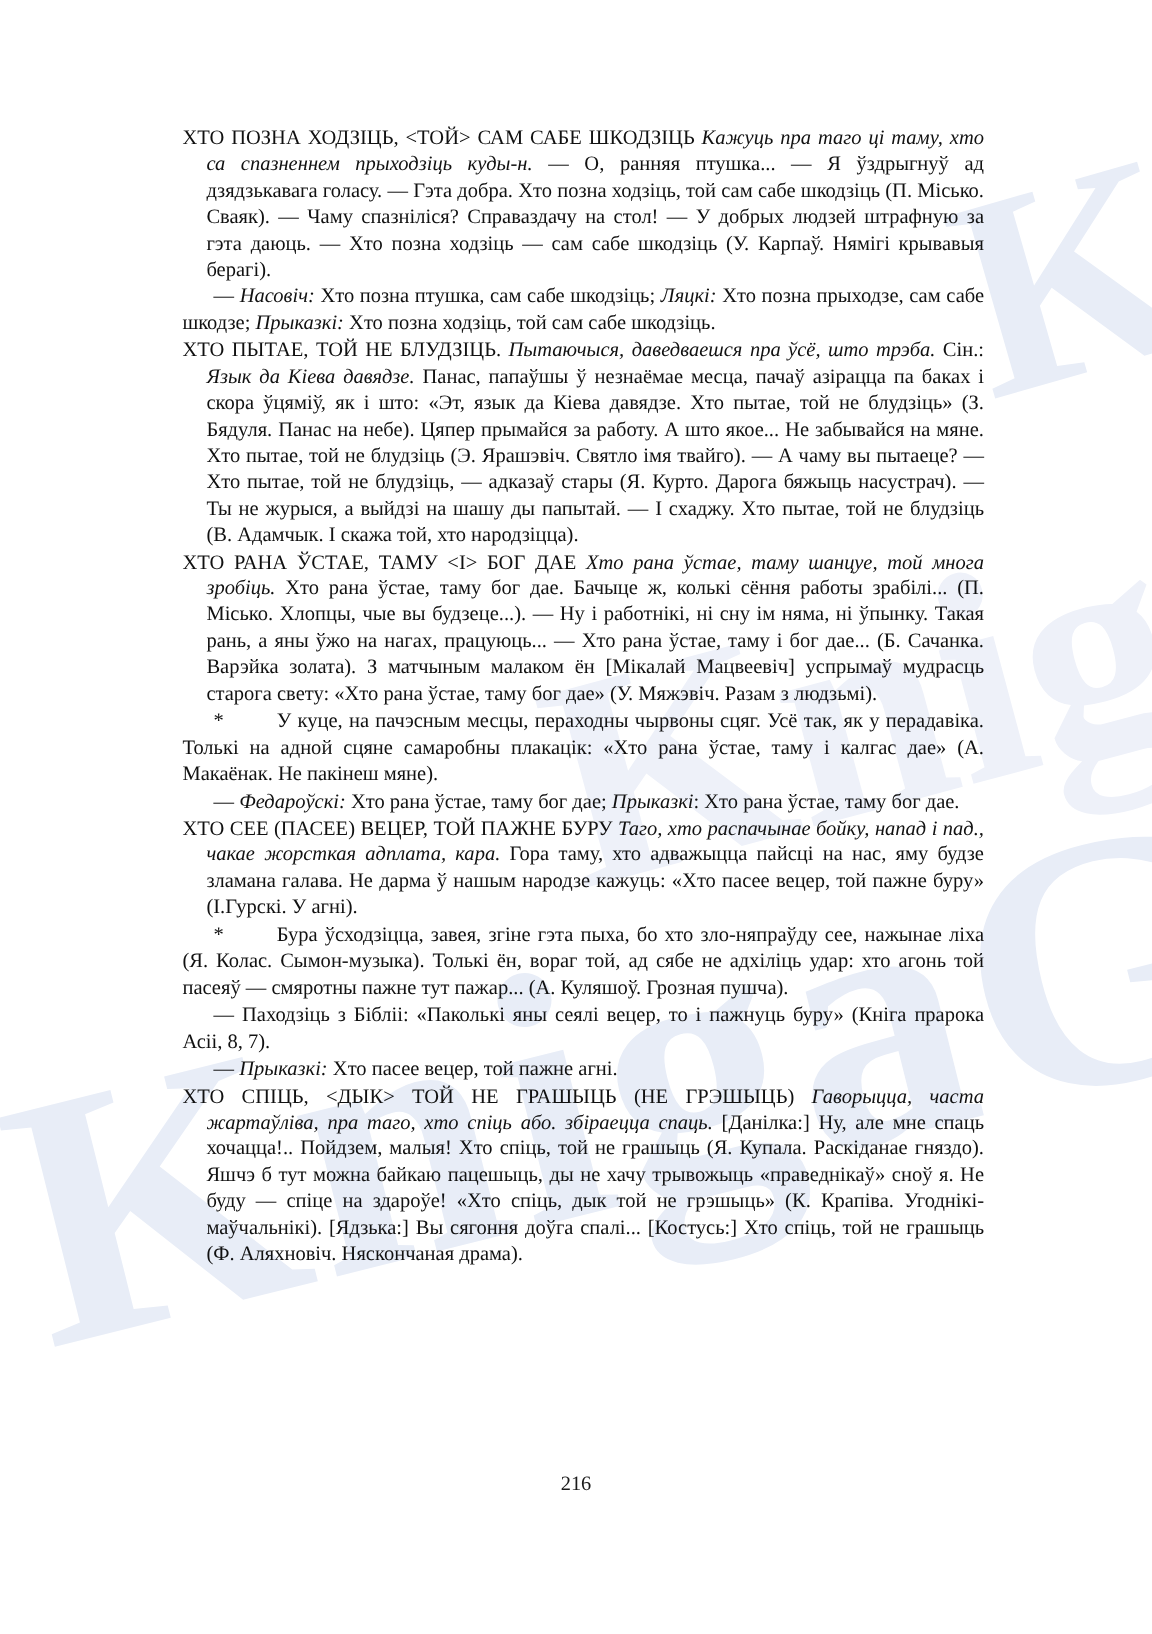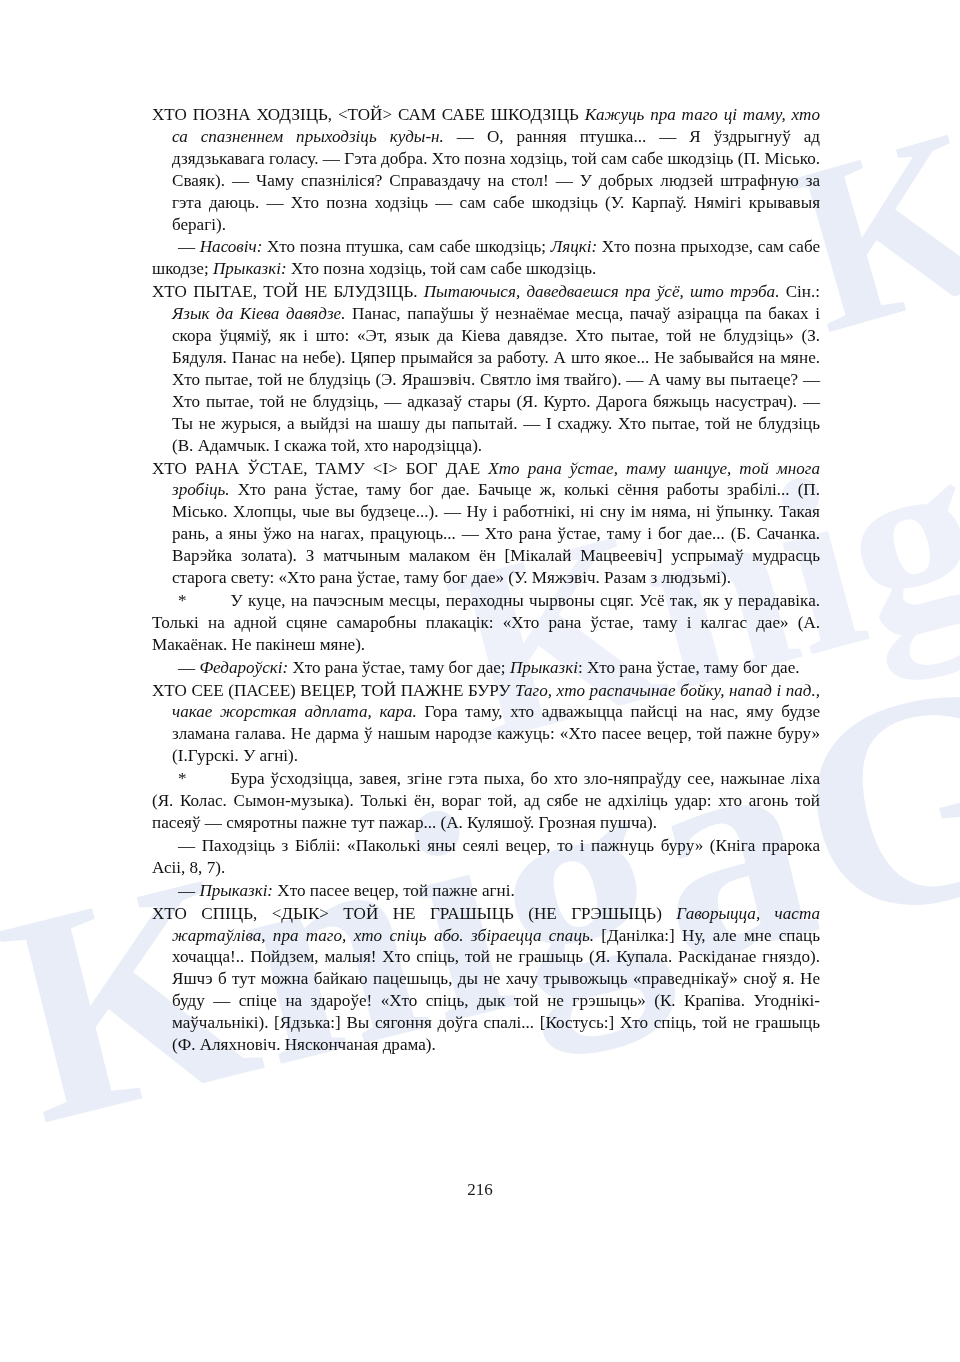--- a/index.html
+++ b/index.html
@@ -97,21 +97,21 @@
     margin-bottom: 1px;
   }
 
   .hw { font-weight: normal; }           
   .it { font-style: italic; }
   .star-sp { display: inline-block; width: 44px; }
 
   .pagenum {
     position: absolute;
     left: 0;
-    top: 1180px;
+    top: 1227px;
     width: 960px;
     text-align: center;
     font-size: 17px;
     font-family: "Liberation Serif", "DejaVu Serif", serif;
     color: #1a1a1a;
     z-index: 2;
   }
 </style>
 </head>
 <body>

